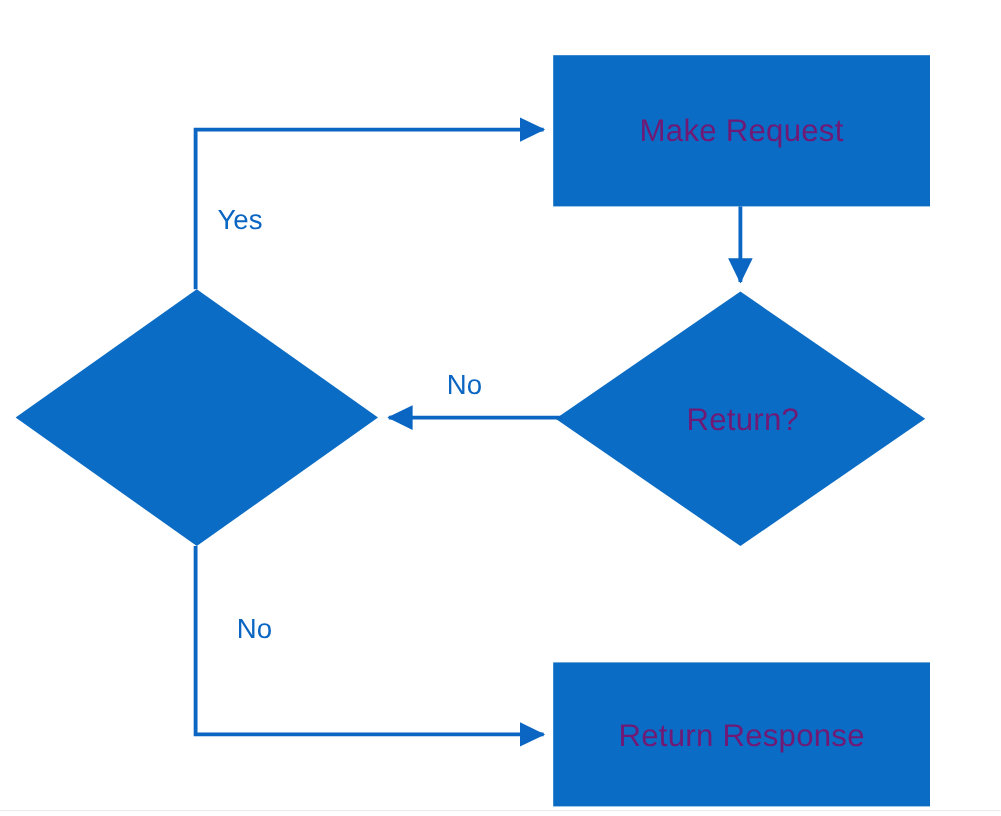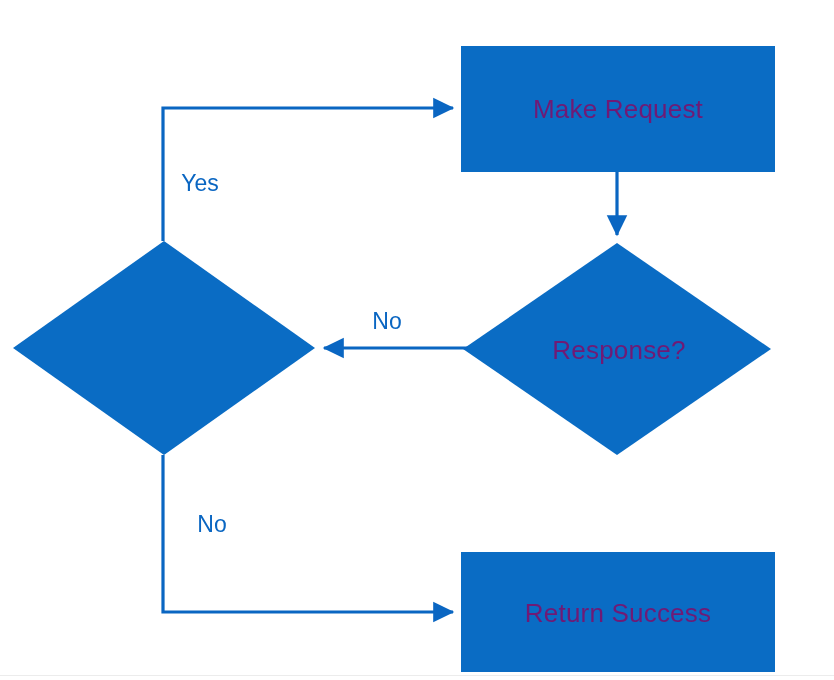--- a/index.html
+++ b/index.html
@@ -78,24 +78,24 @@
 
     <path d="M 617 172 L 617 235" fill="none" stroke="#0A66C2" stroke-width="3.2" marker-end="url(#arrowhead)"></path>
 
     <path d="M 468 348 L 324 348" fill="none" stroke="#0A66C2" stroke-width="3.2" marker-end="url(#arrowhead)"></path>
 
     <path d="M 163 455 L 163 612 L 453 612" fill="none" stroke="#0A66C2" stroke-width="3.2" marker-end="url(#arrowhead)"></path>
   </svg>
 
   <div class="node-label" style="left:618px; top:109px;">Make Request</div>
 
-  <div class="node-label" style="left:619px; top:350px;">Response?</div>
+  <div class="node-label" style="left:619px; top:350px;">Return?</div>
 
 
-  <div class="node-label" style="left:618px; top:613px;">Return Success</div>
+  <div class="node-label" style="left:618px; top:613px;">Return Response</div>
 
   <div class="edge-label" style="left:200px; top:183px;">Yes</div>
 
   <div class="edge-label" style="left:387px; top:321px;">No</div>
 
   <div class="edge-label" style="left:212px; top:524px;">No</div>
 
   <div class="bottom-rule" style="top:675px;"></div>
 
 </div>

